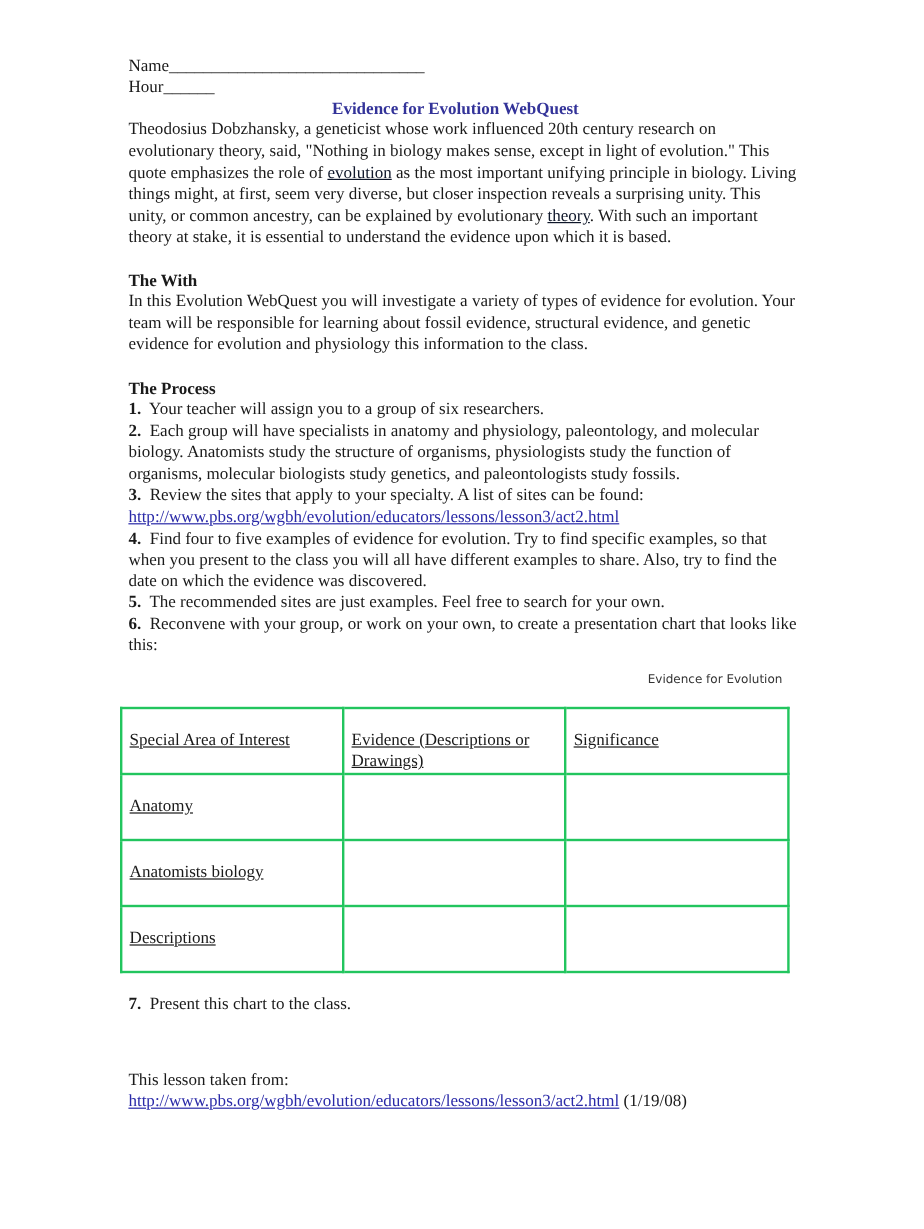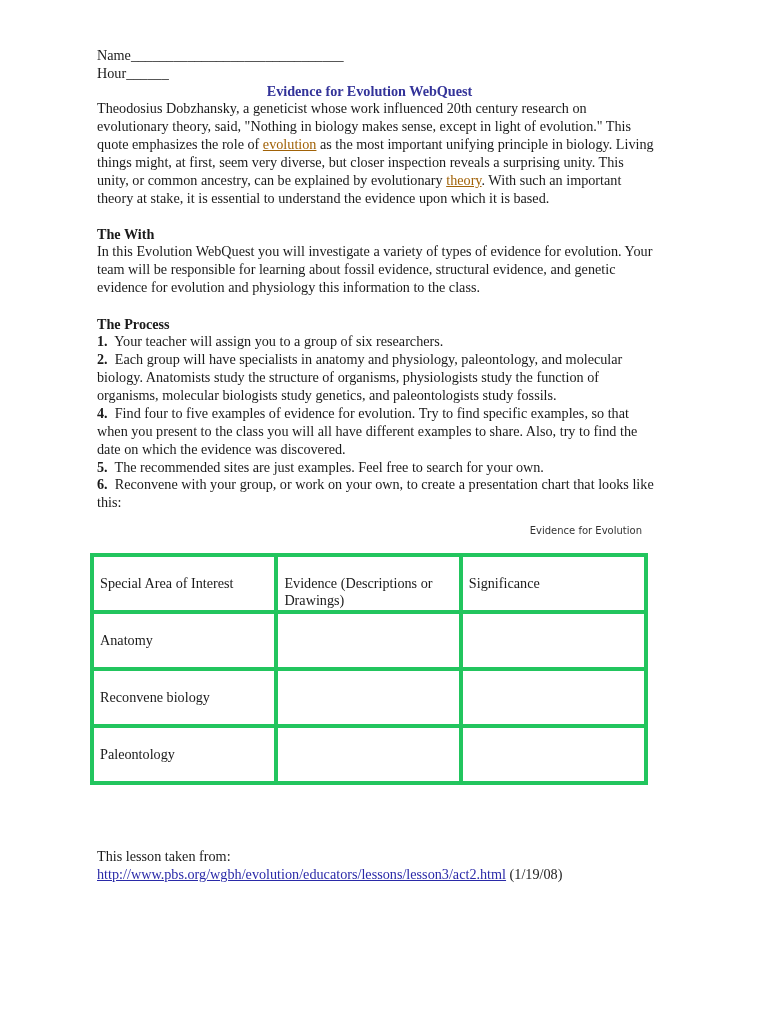--- a/index.html
+++ b/index.html
@@ -1,31 +1,31 @@
 <!DOCTYPE html>
 <html><head>
   <meta charset="utf-8">
   <style>
     html, body { margin: 0; padding: 0; background: #ffffff; }
     body { width: 770px; height: 1024px; position: relative; overflow: hidden;
       font-family: "Liberation Serif", "DejaVu Serif", serif; color: #1a1a1a; font-size: 14.2px; }
-    .page { position: absolute; left: 97px; top: 46px; width: 560px; }
+    .page { position: absolute; left: 107px; top: 46px; width: 560px; }
     .line { line-height: 18px; white-space: nowrap; }
     .para { line-height: 17.9px; }
     .title { color: #333399; font-weight: bold; text-align: center; width: 545px; line-height: 18px; }
     .heading { font-weight: bold; line-height: 18px; }
     .num { font-weight: bold; }
     a.link { color: #2a2aa8; text-decoration: underline; }
-    a.visited { color: #a16207; }
+    a.visited { color: #0f172a; }
     .gap { height: 18px; }
     .caption { font-family: "DejaVu Sans", sans-serif; font-size: 10px; color: #333; text-align: right;
       width: 545px; margin-top: 12px; line-height: 14px; }
     table.chart { border-collapse: collapse; margin-top: 15px; margin-left: -7px; width: 558px; }
-    table.chart td { border: 4px solid #22c55e; vertical-align: top; padding: 18px 6px 0 6px; height: 35px;
-      font-size: 14.2px; line-height: 17px; color: #1a1a1a; }
+    table.chart td { border: 2px solid #22c55e; vertical-align: top; padding: 18px 6px 0 6px; height: 35px;
+      font-size: 14.2px; line-height: 17px; color: #1a1a1a; text-decoration: underline; }
     table.chart td.c1 { width: 173px; }
     table.chart td.c2 { width: 173px; }
     table.chart td.c3 { width: 174px; }
   </style>
 </head>
 <body>
 
 <div class="page">
   <div class="line">Name______________________________</div>
   <div class="line">Hour______</div>
@@ -36,49 +36,51 @@
 
   <div class="gap"></div>
   <div class="heading">The With</div>
   <div class="para">In this Evolution WebQuest you will investigate a variety of types of evidence for evolution. Your team will be responsible for learning about fossil evidence, structural evidence, and genetic evidence for evolution and physiology this information to the class.</div>
 
   <div class="gap"></div>
   <div class="heading">The Process</div>
 
   <div class="para"><span class="num">1.</span>&nbsp; <span>Your teacher will assign you to a group of six researchers.</span></div>
   <div class="para"><span class="num">2.</span>&nbsp; <span>Each group will have specialists in anatomy and physiology, paleontology, and molecular biology. Anatomists study the structure of organisms, physiologists study the function of organisms, molecular biologists study genetics, and paleontologists study fossils.</span></div>
+  <div class="para"><span class="num">3.</span>&nbsp; <span>Review the sites that apply to your specialty.   A list of sites can be found:</span><br><a class="link" href="#">http://www.pbs.org/wgbh/evolution/educators/lessons/lesson3/act2.html</a></div>
   <div class="para"><span class="num">4.</span>&nbsp; <span>Find four to five examples of evidence for evolution. Try to find specific examples, so that when you present to the class you will all have different examples to share. Also, try to find the date on which the evidence was discovered.</span></div>
   <div class="para"><span class="num">5.</span>&nbsp; <span>The recommended sites are just examples. Feel free to search for your own.</span></div>
   <div class="para"><span class="num">6.</span>&nbsp; <span>Reconvene with your group, or work on your own, to create a presentation chart that looks like this:</span></div>
 
   <div class="caption">Evidence for Evolution</div>
 
   <table class="chart">
     <tbody>
         <tr>
       <td class="c1">Special Area of Interest</td>
       <td class="c2">Evidence (Descriptions or Drawings)</td>
       <td class="c3">Significance</td>
     </tr>
     <tr>
       <td>Anatomy</td>
       <td></td>
       <td></td>
     </tr>
     <tr>
-      <td>Reconvene biology</td>
+      <td>Anatomists biology</td>
       <td></td>
       <td></td>
     </tr>
     <tr>
-      <td>Paleontology</td>
+      <td>Descriptions</td>
       <td></td>
       <td></td>
     </tr>
   </tbody>
     </table>
 
   <div style="height:18px"></div>
+  <div class="para"><span class="num">7.</span>&nbsp; <span>Present this chart to the class.</span></div>
 
   <div style="height:44px"></div>
   <div class="line">This lesson taken from:</div>
   <div class="line"><a class="link" href="#">http://www.pbs.org/wgbh/evolution/educators/lessons/lesson3/act2.html</a><span> (1/19/08)</span></div>
 </div>
 
 </body></html>

